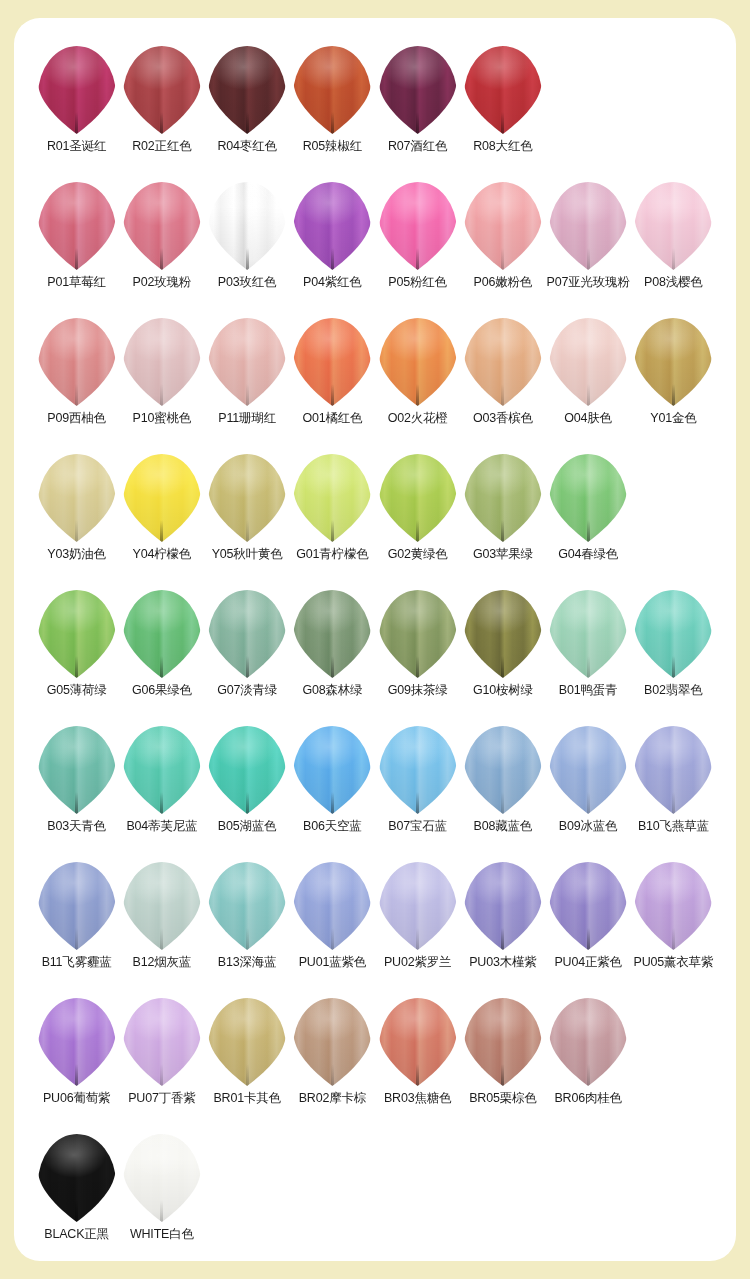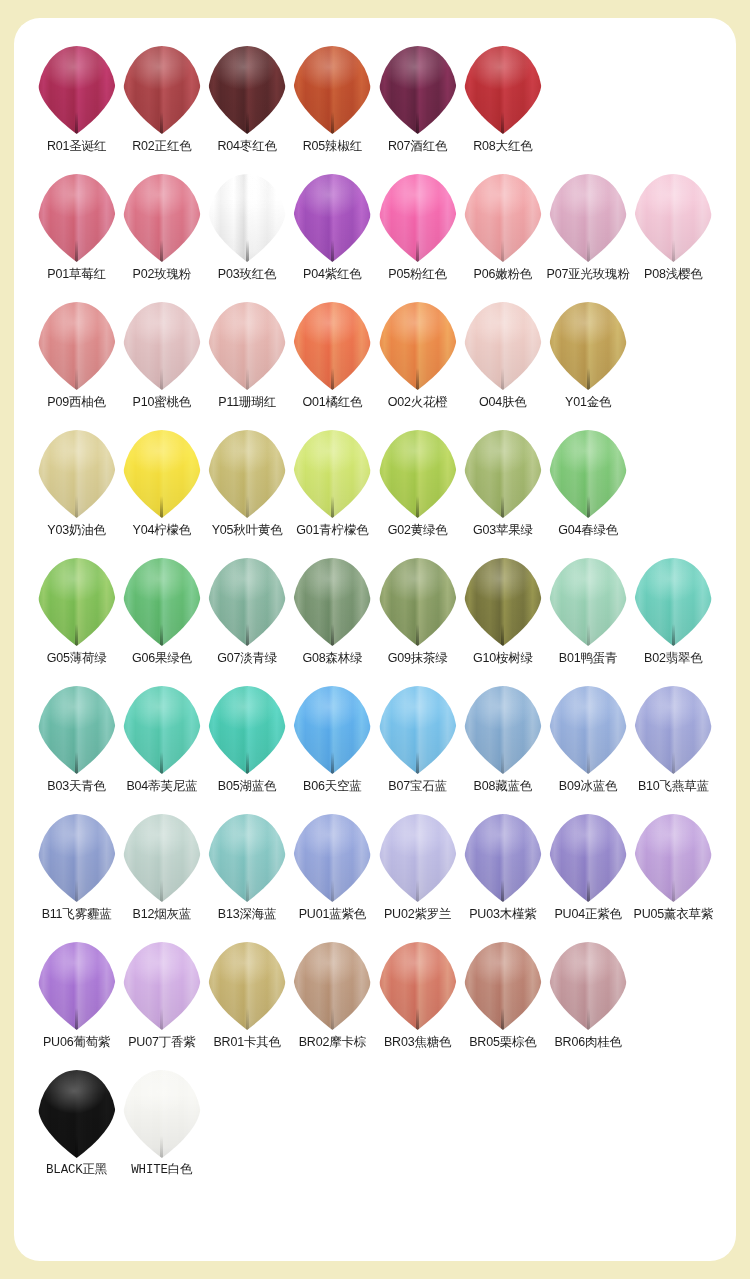--- a/index.html
+++ b/index.html
@@ -33,31 +33,31 @@
     background: #ffffff;
     border-radius: 26px;
     padding: 26px 20px 20px 20px;
     position: relative;
     overflow: hidden;
   }
 
   .grid {
     display: flex;
     flex-direction: column;
-    gap: 8px;
+    gap: 16px;
   }
 
   .row {
     display: grid;
     grid-template-columns: repeat(8, 1fr);
     column-gap: 0px;
     height: 120px;
   }
 
-  .row.last { height: 120px; font-family: Liberation Mono, monospace; }
+  .row.last { height: 120px; }
 
   .cell {
     display: flex;
     flex-direction: column;
     align-items: center;
     justify-content: flex-start;
     position: relative;
   }
 
   .swatch-wrap {
@@ -357,20 +357,31 @@
                 <div class="crease"></div>
                 <div class="sheen"></div>
                 <div class="notch"></div>
             </div>
           </div>
           <div class="label">O02火花橙</div>
         </div>
         <div class="cell">
           <div class="swatch-wrap">
             <div class="swatch light">
+              <div class="base" style="background: rgb(232, 178, 137);"></div>
+                <div class="crease"></div>
+                <div class="sheen"></div>
+                <div class="notch"></div>
+            </div>
+          </div>
+          <div class="label">O03香槟色</div>
+        </div>
+        <div class="cell">
+          <div class="swatch-wrap">
+            <div class="swatch light">
               <div class="base" style="background: rgb(240, 207, 201);"></div>
                 <div class="crease"></div>
                 <div class="sheen"></div>
                 <div class="notch"></div>
             </div>
           </div>
           <div class="label">O04肤色</div>
         </div>
         <div class="cell">
           <div class="swatch-wrap">

